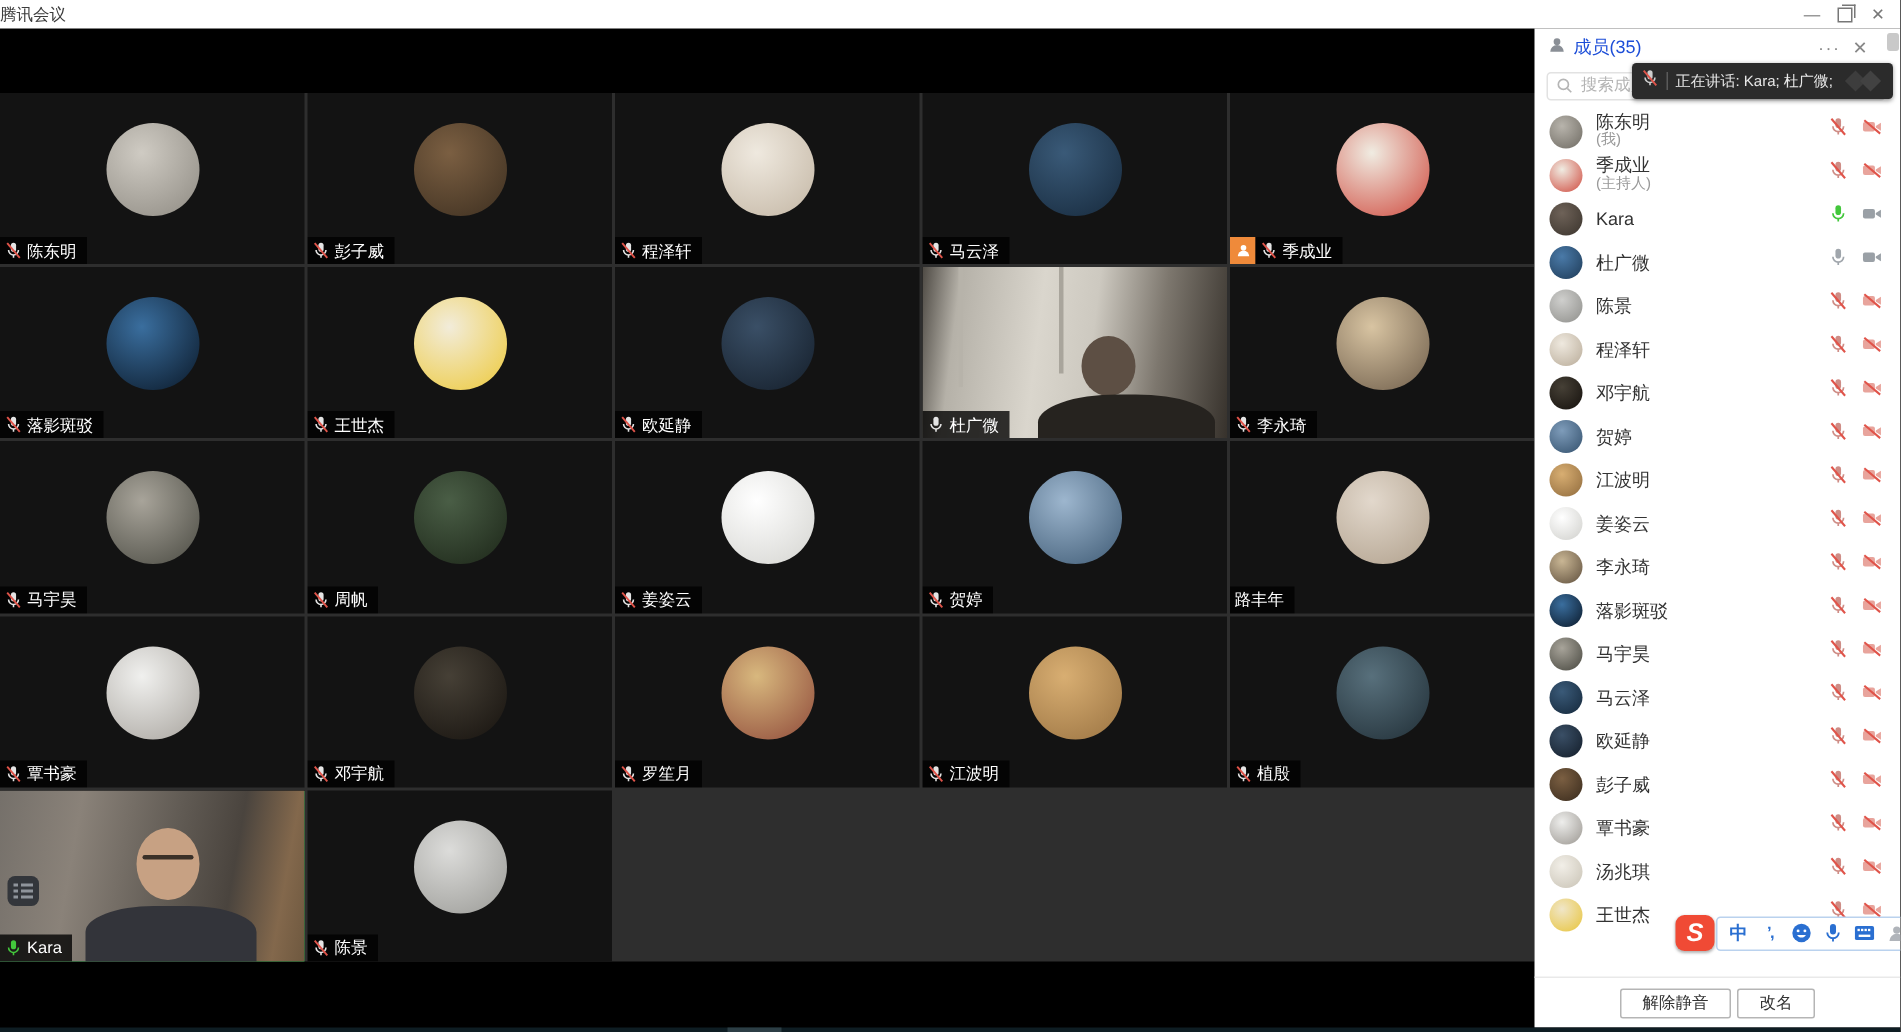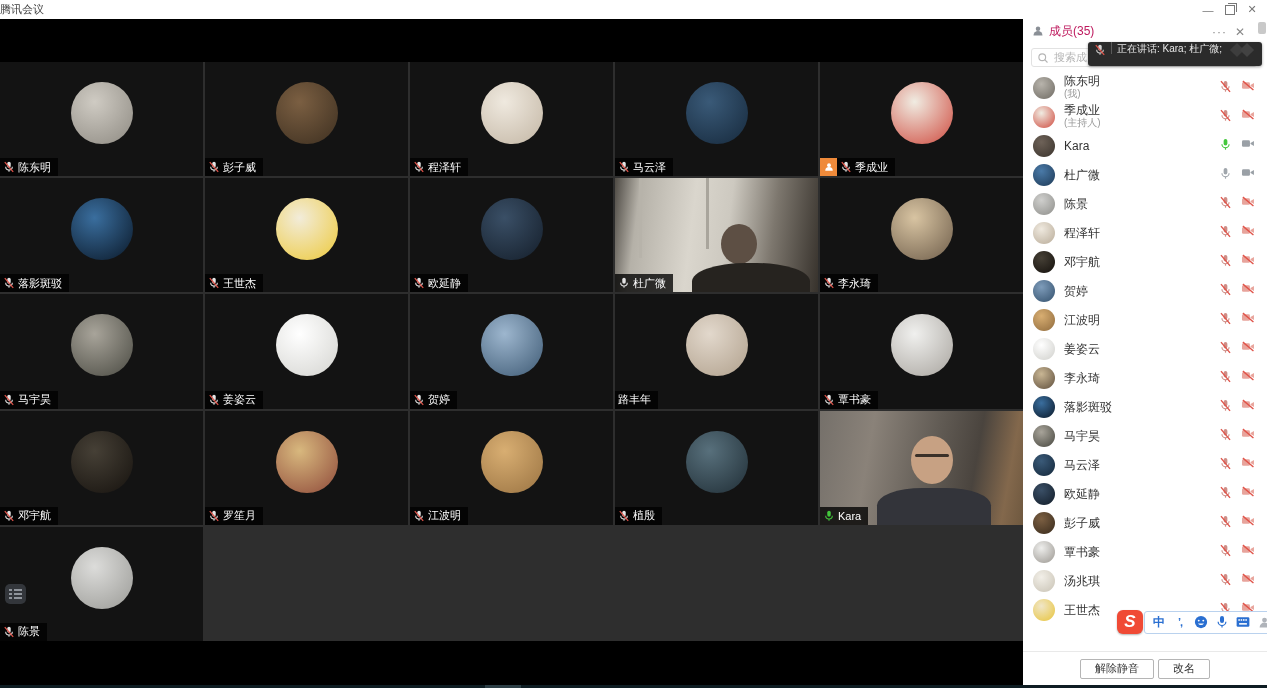--- a/index.html
+++ b/index.html
@@ -32,21 +32,21 @@
   .scene-du .vhead{position:absolute;left:52%;top:40%;width:36px;height:40px;border-radius:50%;background:#5d4f44;}
   .scene-du .vbody{position:absolute;left:38%;top:74%;width:58%;height:36%;border-radius:45% 45% 0 0;background:#26231f;}
   .scene-kara{background:linear-gradient(100deg,#75706a 0%,#8a8279 25%,#615b54 55%,#4a443e 74%,#83684c 90%,#6e583f 100%);}
   .scene-kara .vhead{position:absolute;left:45%;top:22%;width:42px;height:48px;border-radius:50%;background:#c7a183;}
   .scene-kara .vglasses{position:absolute;left:47%;top:38%;width:34px;height:3px;background:#3a3028;border-radius:2px;}
   .scene-kara .vbody{position:absolute;left:28%;top:68%;width:56%;height:38%;border-radius:40% 40% 0 0;background:#33343a;}
   
   .sidebar{position:absolute;left:1023px;top:19px;width:244px;height:666px;background:#ffffff;
     display:flex;flex-direction:column;z-index:20;}
   .sb-header{height:25px;display:flex;align-items:center;padding:0 26px 0 9px;position:relative;flex:none;}
-  .sb-title{font-size:12px;color:#be185d;margin-left:5px;}
+  .sb-title{font-size:12px;color:#1d4ed8;margin-left:5px;}
   .sb-actions{position:absolute;right:22px;top:0;height:25px;display:flex;align-items:center;gap:8px;color:#888;}
   .sb-more{font-size:12px;letter-spacing:1px;}
   .sb-close{font-size:12px;}
   .scroll-thumb{position:absolute;right:1px;top:3px;width:8px;height:12px;background:#c9c9c9;border-radius:2px;}
   .sb-search{padding:3px 10px 4px 8px;flex:none;}
   .search-box{position:relative;height:19px;}
   .search-box input{width:100%;height:19px;box-sizing:border-box;border:1px solid #e2e2e2;border-radius:3px;
     padding:0 6px 0 22px;font-size:11px;color:#333;outline:none;font-family:inherit;}
   .search-box input::placeholder{color:#b4b4b4;}
   .search-icon{position:absolute;left:6px;top:3px;}
@@ -55,21 +55,21 @@
   .m-avatar{width:22px;height:22px;border-radius:50%;flex:none;}
   .m-text{display:flex;flex-direction:column;justify-content:center;line-height:12px;}
   .m-name{font-size:12px;color:#333;}
   .m-sub{font-size:10px;color:#999;margin-top:1px;}
   .m-icons{margin-left:auto;display:flex;align-items:center;gap:9px;}
   .sb-footer{flex:none;height:33px;border-top:1px solid #e9e9e9;display:flex;align-items:center;justify-content:center;gap:4px;}
   .sb-btn{height:20px;padding:0 14px;font-size:11px;color:#333;background:#fff;border:1px solid #b5b5b5;border-radius:2px;
     font-family:inherit;cursor:default;}
   
   .toast{position:absolute;left:1088px;top:42px;width:162px;height:24px;background:#2b2b2b;border-radius:3px;
-    display:flex;align-items:flex-start;padding:0 6px;gap:5px;z-index:50;box-shadow:0 1px 3px rgba(0,0,0,.4);}
+    display:flex;align-items:center;padding:0 6px;gap:5px;z-index:50;box-shadow:0 1px 3px rgba(0,0,0,.4);}
   .toast-divider{width:1px;height:12px;background:#5a5a5a;flex:none;}
   .toast-text{color:#e8e8e8;font-size:10px;white-space:nowrap;}
   .toast-diamonds{margin-left:auto;position:relative;width:26px;height:16px;flex:none;}
   .toast-diamonds i{position:absolute;width:10px;height:10px;background:#3d3d3d;transform:rotate(45deg);top:3px;}
   .toast-diamonds i:first-child{left:2px;}
   .toast-diamonds i:last-child{left:12px;background:#424242;}
   
   .ime{position:absolute;left:1117px;top:610px;display:flex;align-items:center;z-index:60;}
   .ime-logo{width:26px;height:24px;background:#f04a35;border-radius:6px;color:#fff;font-weight:bold;font-style:italic;
     font-size:17px;display:flex;align-items:center;justify-content:center;box-shadow:0 1px 2px rgba(0,0,0,.3);}
@@ -284,20 +284,36 @@
             <span class="tl-main">
               <span class="lmic">
                 <svg width="12" height="12" viewBox="0 0 16 16">
     <rect x="5.7" y="1.1" width="4.6" height="8" rx="2.3" fill="#e4e4e4"></rect>
     <path d="M3.6 7.6a4.4 4.4 0 0 0 8.8 0" fill="none" stroke="#e4e4e4" stroke-width="1.4"></path>
     <line x1="8" y1="12" x2="8" y2="14.4" stroke="#e4e4e4" stroke-width="1.4"></line>
     <line x1="2.4" y1="1.4" x2="13.6" y2="14.6" stroke="#e0544a" stroke-width="1.7"></line>
                 </svg>
               </span>
               <span>马宇昊</span>
+            </span>
+          </div>
+        </div>
+        <div class="tile">
+          <div class="avatar" style="background:radial-gradient(circle at 38% 32%, #4a5e46, #1c2618)"></div>
+          <div class="tile-label">
+            <span class="tl-main">
+              <span class="lmic">
+                <svg width="12" height="12" viewBox="0 0 16 16">
+    <rect x="5.7" y="1.1" width="4.6" height="8" rx="2.3" fill="#e4e4e4"></rect>
+    <path d="M3.6 7.6a4.4 4.4 0 0 0 8.8 0" fill="none" stroke="#e4e4e4" stroke-width="1.4"></path>
+    <line x1="8" y1="12" x2="8" y2="14.4" stroke="#e4e4e4" stroke-width="1.4"></line>
+    <line x1="2.4" y1="1.4" x2="13.6" y2="14.6" stroke="#e0544a" stroke-width="1.7"></line>
+                </svg>
+              </span>
+              <span>周帆</span>
             </span>
           </div>
         </div>
         <div class="tile">
           <div class="avatar" style="background:radial-gradient(circle at 38% 32%, #ffffff, #d4d4d0)"></div>
           <div class="tile-label">
             <span class="tl-main">
               <span class="lmic">
                 <svg width="12" height="12" viewBox="0 0 16 16">
     <rect x="5.7" y="1.1" width="4.6" height="8" rx="2.3" fill="#e4e4e4"></rect>

